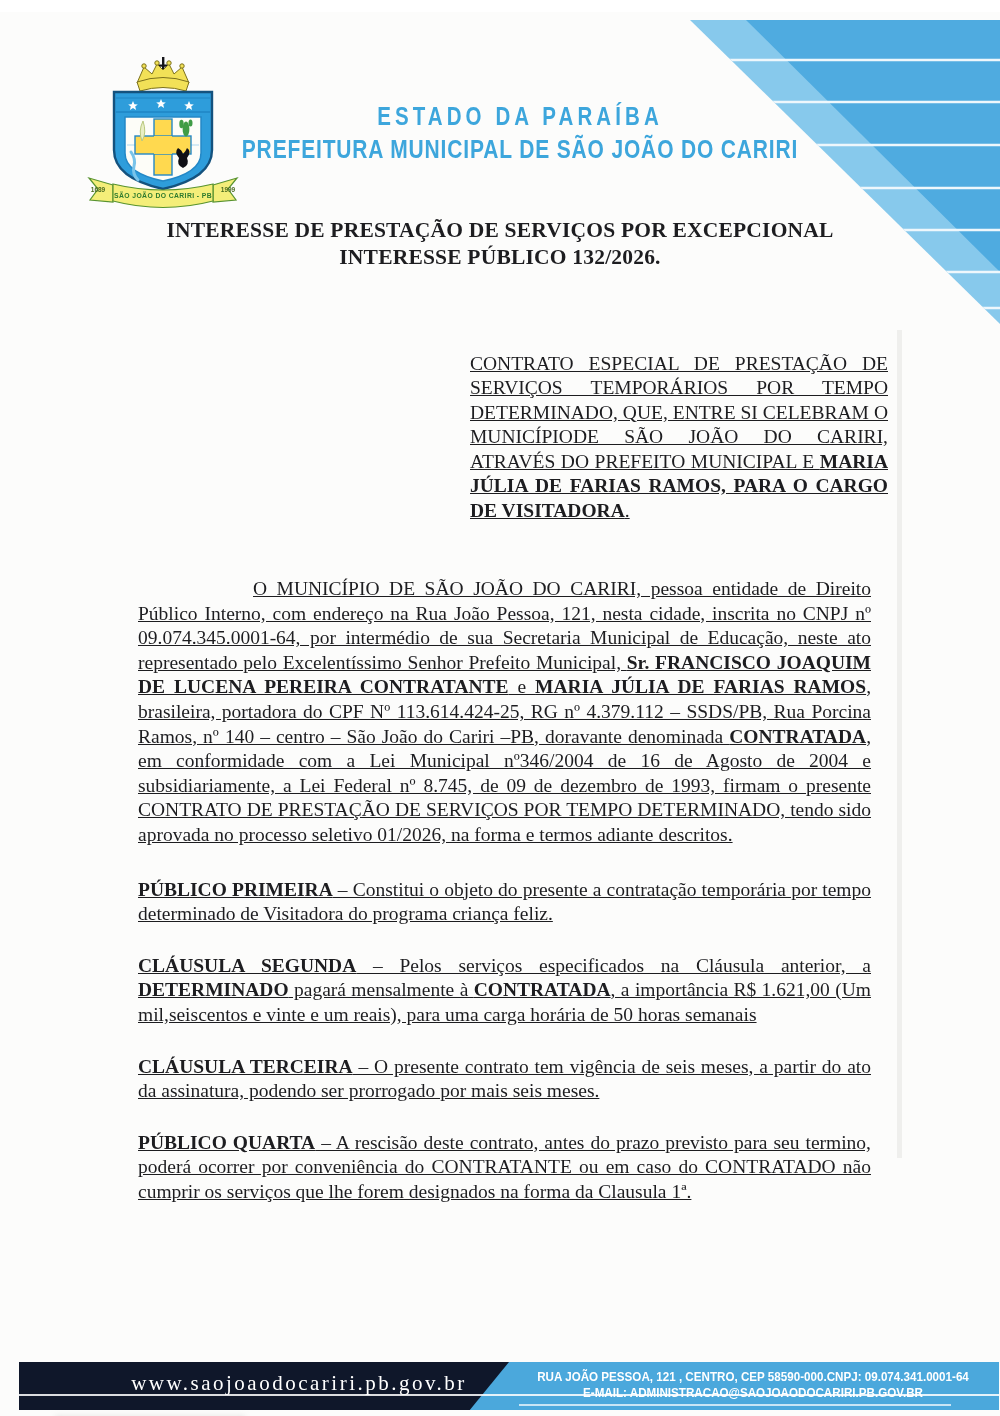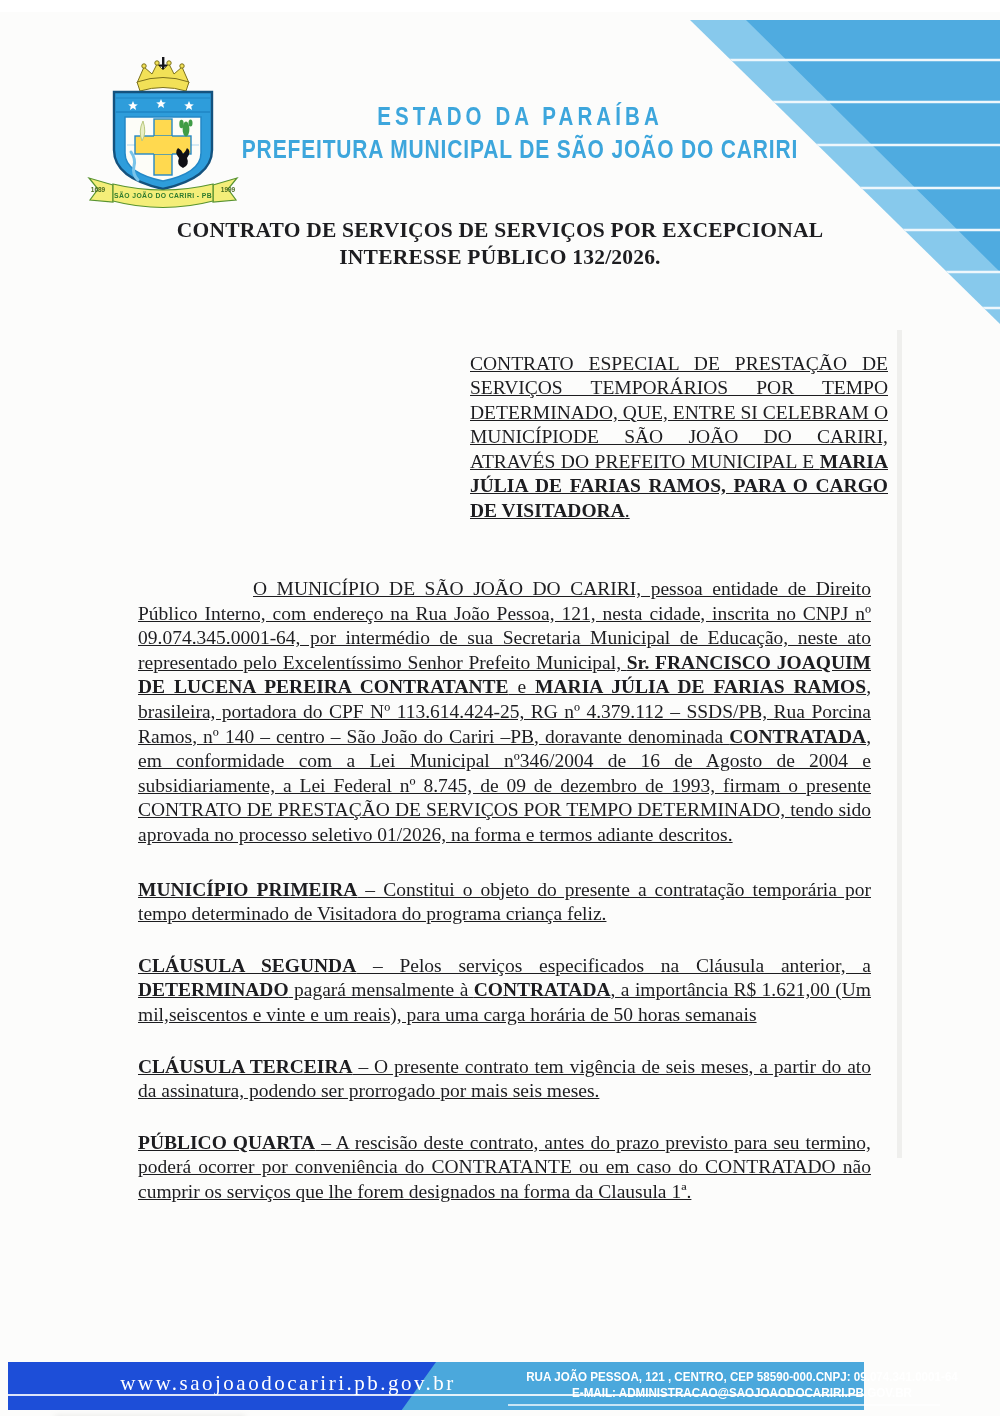--- a/index.html
+++ b/index.html
@@ -23,21 +23,21 @@
   .doc-text{font-size:19.5px;line-height:24.6px;text-align:justify;text-decoration:underline;}
   .recital{position:absolute;left:470px;top:320px;width:418px;font-weight:normal;}
   .body-block{position:absolute;left:138px;top:565px;width:733px;}
   .preamble{text-indent:115px;margin:0 0 30px 0;}
   .clause{margin:0 0 27px 0;}
   b{font-weight:bold;}
   
   .scan-streak{position:absolute;left:897px;top:318px;width:5px;height:828px;background:#e4e4e1;opacity:.55;}
   .scan-smudge{position:absolute;left:55px;top:1404px;width:190px;height:9px;background:#c9c9c6;filter:blur(3px);opacity:.45;}
   
-  .footer-bar{position:absolute;left:8px;top:1350px;width:856px;height:48px;background:#1d4ed8;}
+  .footer-bar{position:absolute;left:19px;top:1350px;width:980px;height:48px;background:#0f172a;}
   .footer-bar-dark{position:absolute;inset:0;background:#4ba8dc;
     clip-path:polygon(50% 0,100% 0,100% 100%,46% 100%);}
   .footer-rule{position:absolute;left:0;top:32px;width:100%;height:2px;background:rgba(255,255,255,.85);}
   .footer-rule2{position:absolute;left:500px;top:42px;width:432px;height:1.5px;background:rgba(255,255,255,.7);}
   .footer-site{position:absolute;left:40px;top:9px;width:480px;text-align:center;
     font-family:"Liberation Serif", serif;font-size:21px;letter-spacing:2.5px;color:#ffffff;}
   .footer-address{position:absolute;left:500px;top:7px;width:468px;text-align:center;
     font-family:"Liberation Sans", sans-serif;font-weight:bold;font-size:12.5px;line-height:16px;
     color:#ffffff;transform:scaleX(.93);transform-origin:50% 0;}
   .footer-address span{display:block;}
@@ -125,29 +125,29 @@
       <text x="76" y="141" text-anchor="middle" font-family="Liberation Sans, sans-serif" font-size="6.8" font-weight="bold" fill="#2d7a2d" letter-spacing="0.4">SÃO JOÃO DO CARIRI - PB</text>
     </svg>
   </div>
 
   <div class="header-text">
     <span class="header-line1">ESTADO DA PARAÍBA</span>
     <span class="header-line2">PREFEITURA MUNICIPAL DE SÃO JOÃO DO CARIRI</span>
   </div>
 
   <div class="doc-title">
-    <span>CONTRATO DE SERVIÇOS DE SERVIÇOS POR EXCEPCIONAL</span>
+    <span>INTERESSE DE PRESTAÇÃO DE SERVIÇOS POR EXCEPCIONAL</span>
     <span>INTERESSE PÚBLICO 132/2026.</span>
   </div>
 
   <p class="doc-text recital"><span>CONTRATO ESPECIAL DE PRESTAÇÃO DE SERVIÇOS TEMPORÁRIOS POR TEMPO DETERMINADO, QUE, ENTRE SI CELEBRAM O MUNICÍPIODE SÃO JOÃO DO CARIRI, ATRAVÉS DO PREFEITO MUNICIPAL E </span><b>MARIA JÚLIA DE FARIAS RAMOS, PARA O CARGO DE VISITADORA</b><span>.</span></p>
 
   <div class="body-block">
     <p class="doc-text preamble"><span>O MUNICÍPIO DE SÃO JOÃO DO CARIRI, pessoa entidade de Direito Público Interno, com endereço na Rua João Pessoa, 121, nesta cidade, inscrita no CNPJ nº 09.074.345.0001-64, por intermédio de sua Secretaria Municipal de Educação, neste ato representado pelo Excelentíssimo Senhor Prefeito Municipal, </span><b>Sr. FRANCISCO JOAQUIM DE LUCENA PEREIRA CONTRATANTE</b><span> e </span><b>MARIA JÚLIA DE FARIAS RAMOS</b><span>, brasileira, portadora do CPF Nº 113.614.424-25, RG nº 4.379.112 – SSDS/PB, Rua Porcina Ramos, nº 140 – centro – São João do Cariri –PB, doravante denominada </span><b>CONTRATADA</b><span>, em conformidade com a Lei Municipal nº346/2004 de 16 de Agosto de 2004 e subsidiariamente, a Lei Federal nº 8.745, de 09 de dezembro de 1993, firmam o presente CONTRATO DE PRESTAÇÃO DE SERVIÇOS POR TEMPO DETERMINADO, tendo sido aprovada no processo seletivo 01/2026, na forma e termos adiante descritos.</span></p>
-    <p class="doc-text clause"><b>MUNICÍPIO PRIMEIRA</b><span> – Constitui o objeto do presente a contratação temporária por tempo determinado de Visitadora do programa criança feliz.</span></p>
+    <p class="doc-text clause"><b>PÚBLICO PRIMEIRA</b><span> – Constitui o objeto do presente a contratação temporária por tempo determinado de Visitadora do programa criança feliz.</span></p>
     <p class="doc-text clause"><b>CLÁUSULA SEGUNDA</b><span> – Pelos serviços especificados na Cláusula anterior, a </span><b>DETERMINADO</b><span> pagará mensalmente à </span><b>CONTRATADA</b><span>, a importância R$ 1.621,00 (Um mil,seiscentos e vinte e um reais),  para uma carga horária de 50 horas semanais</span></p>
     <p class="doc-text clause"><b>CLÁUSULA TERCEIRA</b><span> – O presente contrato tem vigência  de seis meses, a partir do ato da assinatura,  podendo ser prorrogado  por mais seis meses.</span></p>
     <p class="doc-text clause"><b>PÚBLICO QUARTA</b><span> – A rescisão deste contrato, antes do prazo previsto para seu termino, poderá ocorrer por conveniência do CONTRATANTE ou em caso do CONTRATADO não cumprir os serviços que lhe forem designados na forma da Clausula 1ª.</span></p>
   </div>
 
   <div class="scan-streak"></div>
   <div class="scan-smudge"></div>
 
   <div class="footer-bar">
     <div class="footer-bar-dark"></div>

